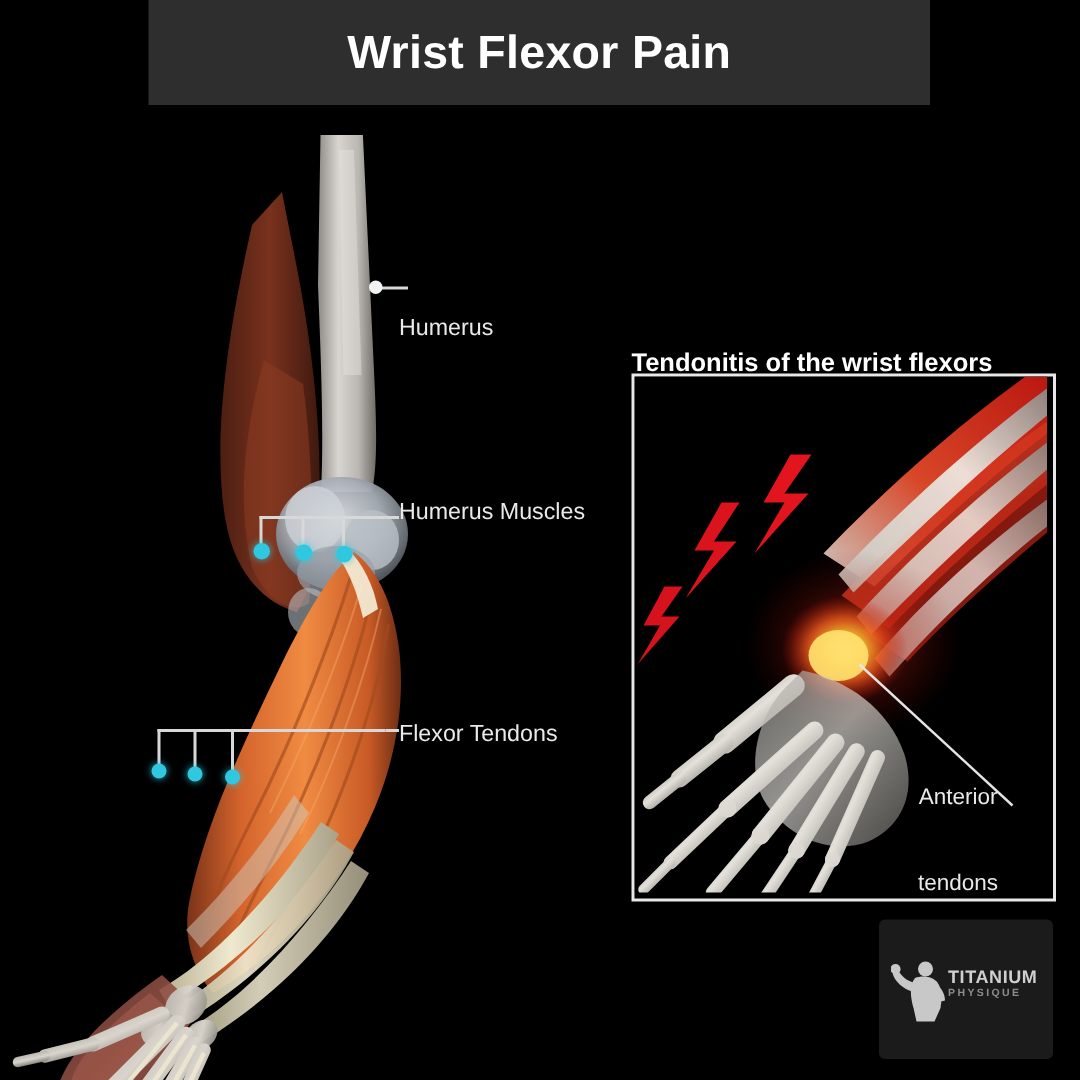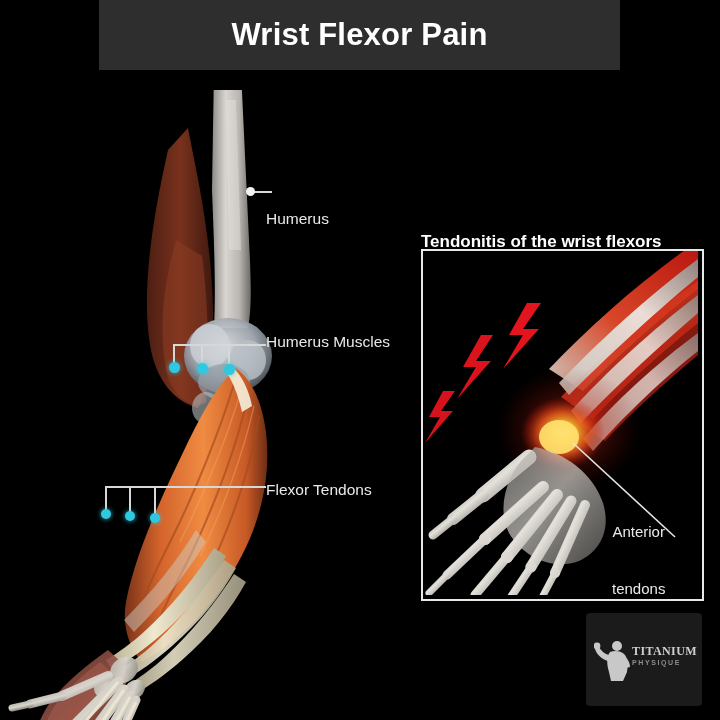--- a/index.html
+++ b/index.html
@@ -37,21 +37,21 @@
   
   #inflamed-label{position:absolute;left:612px;top:484px;color:#e9e9e9;
       font-size:15px;line-height:19px;text-align:center;white-space:pre;}
 
   
   #logo{position:absolute;left:586px;top:613px;width:116px;height:93px;
       background:#1b1b1b;border-radius:4px;
       display:flex;align-items:center;justify-content:center;}
   #logo-inner{position:relative;width:100px;height:44px;}
   #logo-word{position:absolute;left:38px;top:6px;color:#cfcfcf;font-size:12px;
-      font-weight:bold;letter-spacing:.4px;white-space:pre;font-family:Liberation Serif, serif;}
+      font-weight:bold;letter-spacing:.4px;white-space:pre;}
   #logo-sub{position:absolute;left:38px;top:21px;color:#8d8d8d;font-size:7px;
       font-weight:bold;letter-spacing:1.6px;white-space:pre;}
 </style>
 </head>
 <body>
 
 <div id="stage">
 
   <div id="title-banner">
     <div id="title-text">Wrist Flexor Pain</div>

